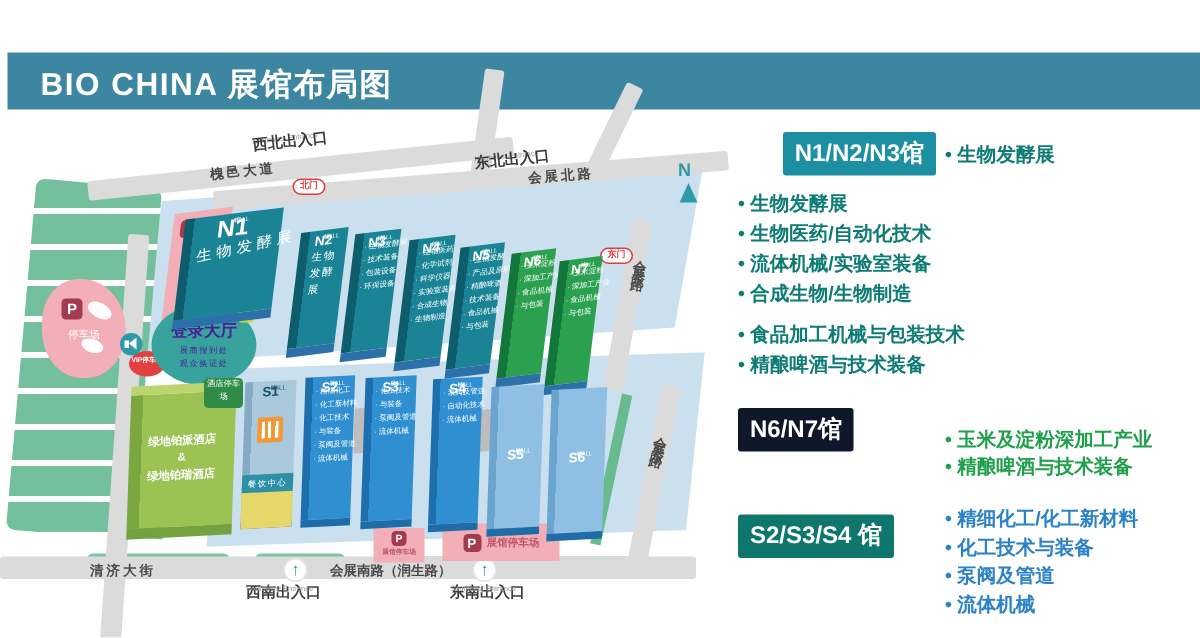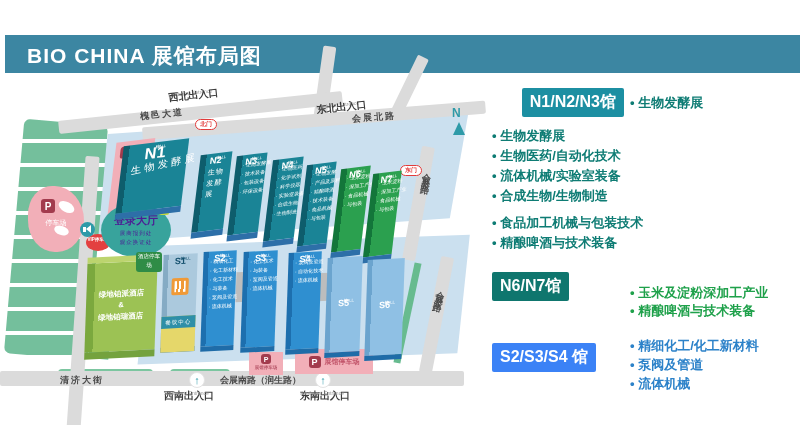--- a/index.html
+++ b/index.html
@@ -457,28 +457,29 @@
           <li style="color: rgb(14, 124, 116);">合成生物/生物制造</li>
         </ul>
     </div>
     <div class="lrow lr3">
       <ul class="litems">
           <li style="color: rgb(14, 124, 116);">食品加工机械与包装技术</li>
           <li style="color: rgb(14, 124, 116);">精酿啤酒与技术装备</li>
         </ul>
     </div>
     <div class="lrow lr4">
-      <div class="lbcol"><span class="lbadge" style="background: #0f766e;">N6/N7馆</span></div>
+      <div class="lbcol"><span class="lbadge" style="background: #0f172a;">N6/N7馆</span></div>
       <ul class="litems">
           <li style="color: rgb(31, 161, 75);">玉米及淀粉深加工产业</li>
           <li style="color: rgb(31, 161, 75);">精酿啤酒与技术装备</li>
         </ul>
     </div>
     <div class="lrow lr5">
-      <div class="lbcol"><span class="lbadge" style="background: #3b82f6;">S2/S3/S4 馆</span></div>
+      <div class="lbcol"><span class="lbadge" style="background: #0f766e;">S2/S3/S4 馆</span></div>
       <ul class="litems">
           <li style="color: rgb(44, 130, 201);">精细化工/化工新材料</li>
+          <li style="color: rgb(44, 130, 201);">化工技术与装备</li>
           <li style="color: rgb(44, 130, 201);">泵阀及管道</li>
           <li style="color: rgb(44, 130, 201);">流体机械</li>
         </ul>
     </div>
   </div>
 </div>
 
 </body></html>

